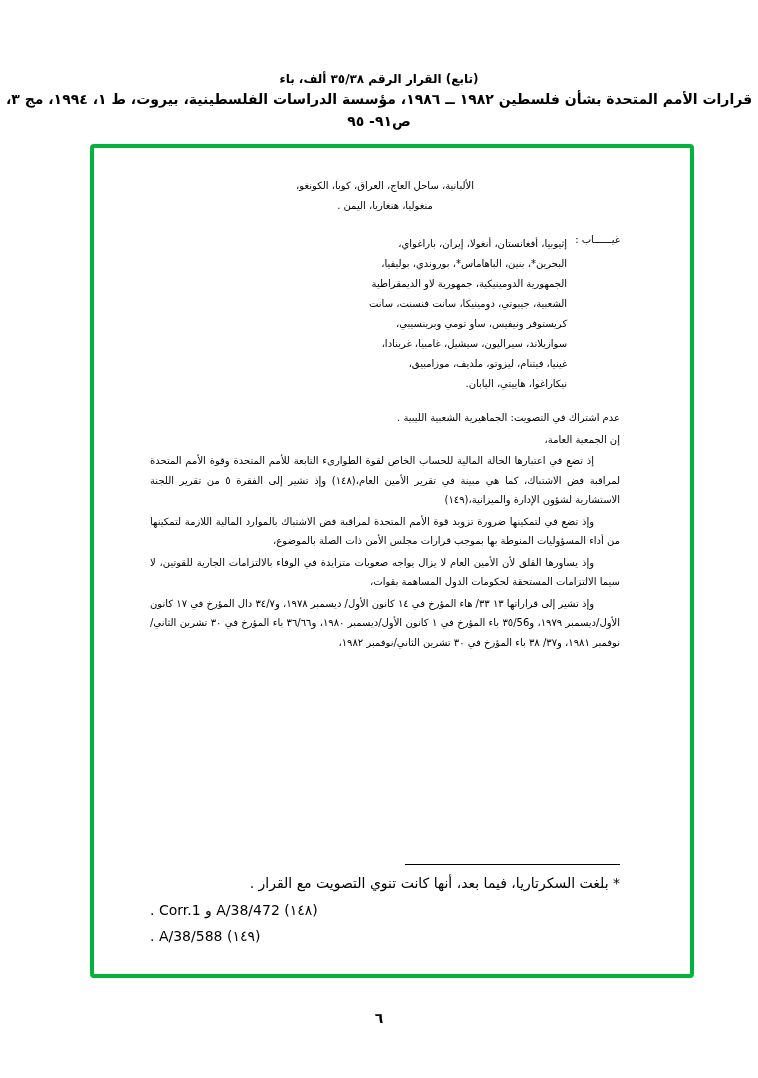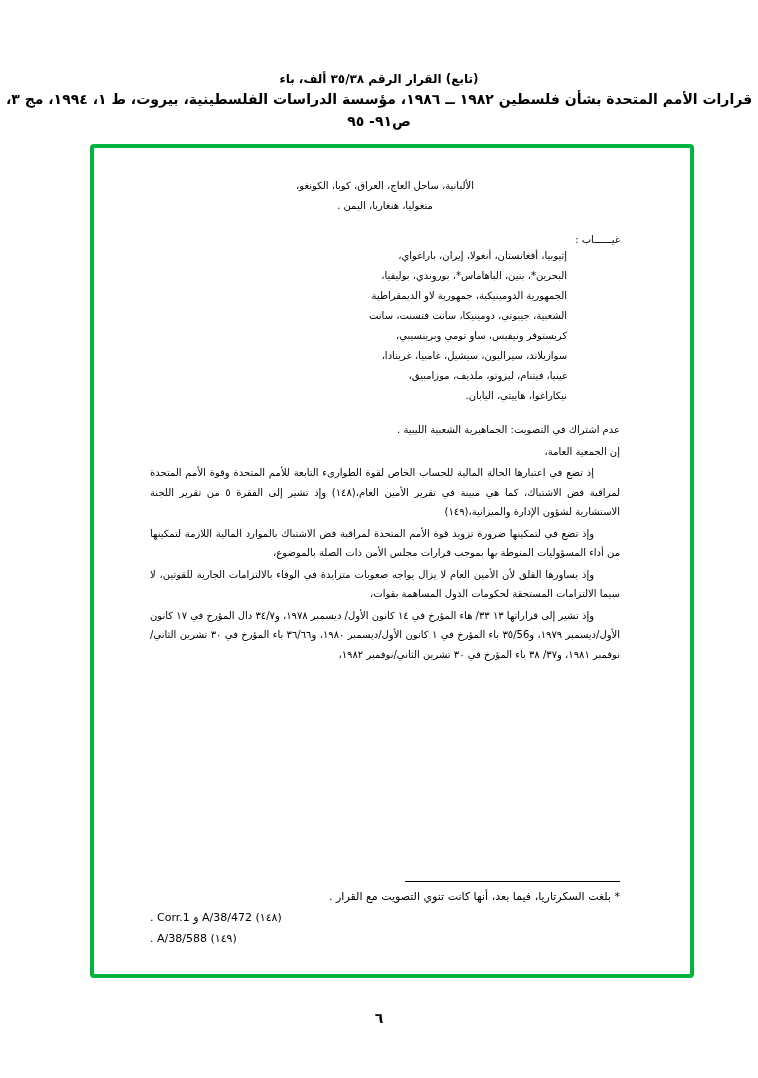--- a/index.html
+++ b/index.html
@@ -98,35 +98,35 @@
     text-align: justify;
   }
   .names-block {
     text-align: center;
     line-height: 2.0;
   }
   .names-block .ln {
     display: block;
   }
   .abstain-block {
-    margin-top: 16px;
+    margin-top: 4px;
     line-height: 2.0;
   }
   .abstain-block .ln {
     display: block;
     text-align: right;
   }
 
   
   .footnotes {
     position: absolute;
     left: 150px;
     width: 470px;
     bottom: 128px;
-    font-size: 11px;
+    font-size: 14px;
     line-height: 1.9;
     text-align: left;
   }
   .fn-rule {
     width: 215px;
     height: 1px;
     background: #000;
     margin: 0 0 5px auto;
   }
   .fn-line {

